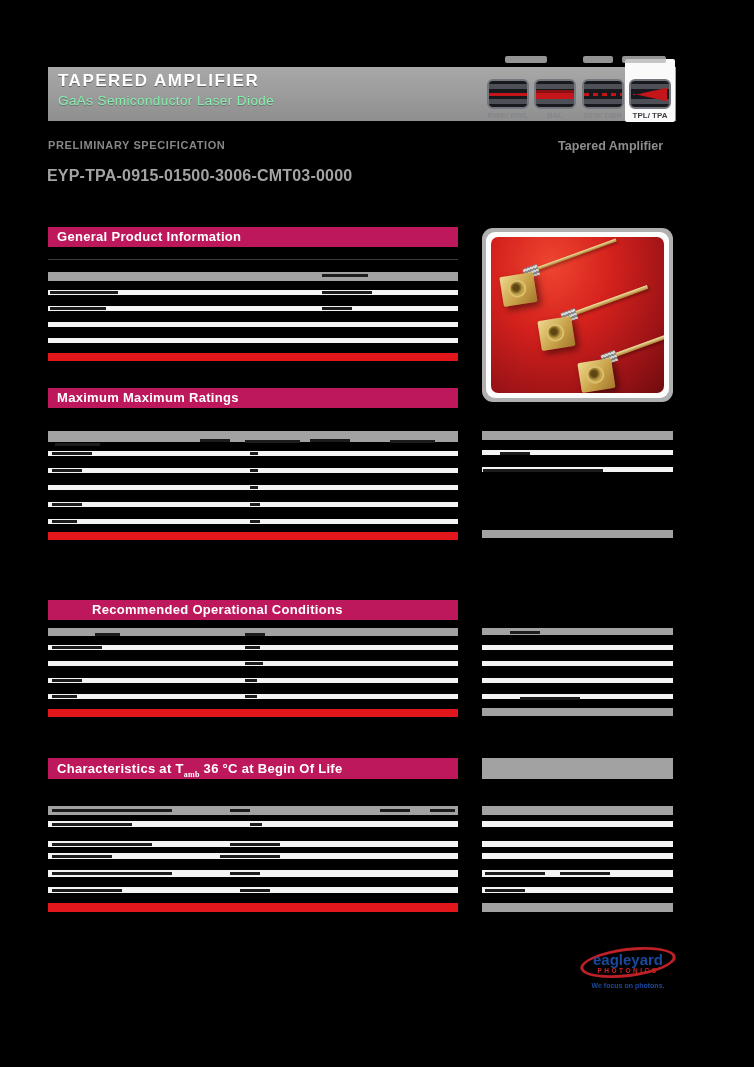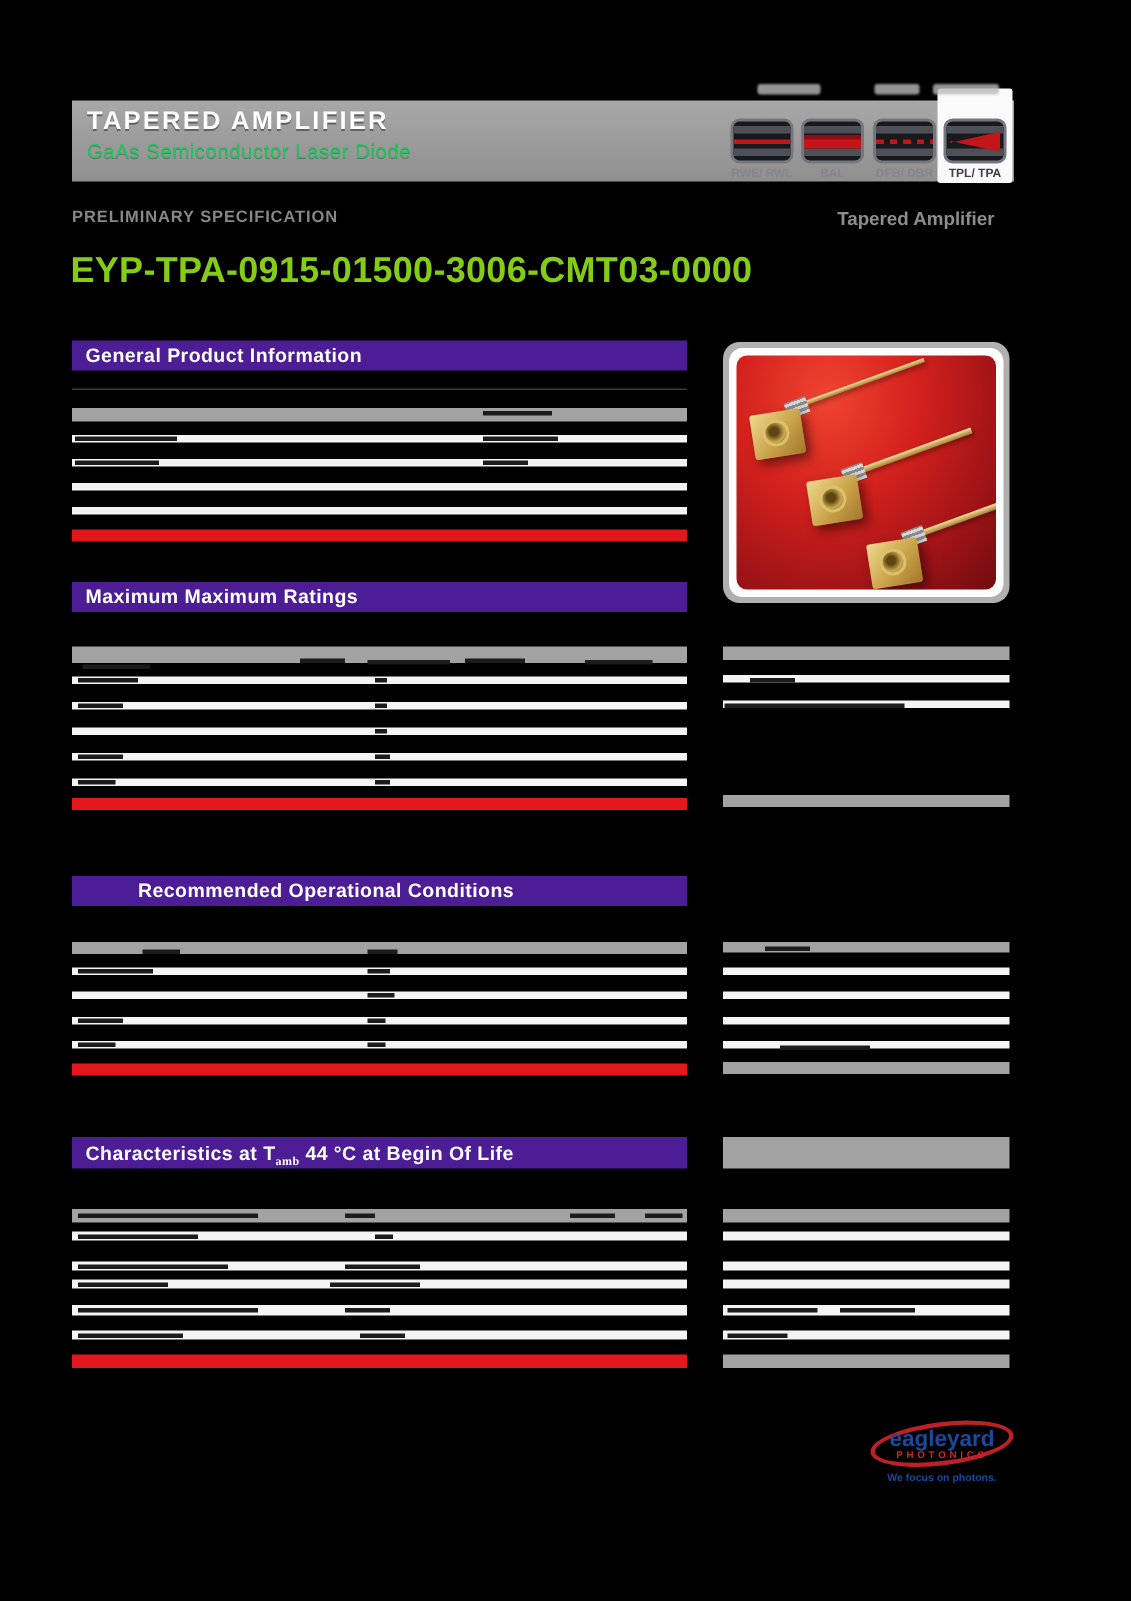--- a/index.html
+++ b/index.html
@@ -12,21 +12,21 @@
   
   .hdr-bar{
     left:48px;top:67px;width:628px;height:54px;
     background:linear-gradient(#a8a8a8,#8f8f8f);
   }
   .hdr-title{
     left:58px;top:71px;color:#fff;font-size:17px;font-weight:bold;
     letter-spacing:1.5px;text-shadow:0 1px 0 rgba(90,90,90,.9);
   }
   .hdr-sub{
-    left:58px;top:93px;color:#22c55e;font-size:13.5px;
+    left:58px;top:93px;color:#86efac;font-size:13.5px;
     letter-spacing:.4px;text-shadow:0 1px 0 rgba(100,100,100,.8);text-align:right;
   }
   .hl-tab{left:625px;top:59px;width:50px;height:63px;background:#fafafa;border-radius:2px;}
   .cap-smudge{height:7px;background:#b9b9b9;opacity:.8;filter:blur(.7px);border-radius:2px;}
 
   .tile{
     top:79px;width:42px;height:30px;background:#17191d;
     border:2px solid #74787e;border-radius:6px;box-sizing:border-box;overflow:hidden;
   }
   .tile .band-t{position:absolute;left:0;right:0;top:3px;height:5px;background:#4d5157;}
@@ -36,25 +36,25 @@
   .feat-dash{position:absolute;left:0;right:0;top:12px;height:3px;
     background:repeating-linear-gradient(90deg,#c4161a 0 5px,transparent 5px 9px);}
   .feat-taper{position:absolute;left:2px;right:2px;top:6px;height:15px;background:#c4161a;
     clip-path:polygon(0 45%,0 55%,100% 5%,100% 95%);}
   .tile-label{top:111px;width:54px;text-align:center;font-size:8px;font-weight:bold;color:#84878b;}
   .tile-label.sel{color:#3c3f43;}
 
   
   .status{left:48px;top:139px;font-size:11px;font-weight:bold;color:#878787;letter-spacing:.6px;}
   .family{left:48px;top:139px;width:615px;text-align:right;font-size:12.5px;font-weight:bold;color:#8d8d8d;}
-  .pn{left:47px;top:167px;font-size:24px;font-weight:bold;color:#84cc16;letter-spacing:.2px;}
+  .pn{left:47px;top:167px;font-size:16px;font-weight:bold;color:#a3a3a3;letter-spacing:.2px;}
 
   
   .secbar{
-    left:48px;width:410px;height:20px;background:#4c1d95;color:#fff;
+    left:48px;width:410px;height:20px;background:#be185d;color:#fff;
     font-size:13px;font-weight:bold;line-height:20px;padding-left:9px;
     box-sizing:border-box;letter-spacing:.3px;
   }
   .secbar sub{font-size:8px;font-family:Liberation Serif, serif;}
   .hairline{left:48px;width:410px;height:1px;background:#3b3b3b;}
 
   
   .photo{left:482px;top:228px;width:191px;height:174px;background:#b0b0b0;border-radius:11px;padding:4px;box-sizing:border-box;}
   .photo-white{width:100%;height:100%;background:#fdfdfd;border-radius:9px;padding:5px;box-sizing:border-box;}
   .photo-red{
@@ -123,22 +123,22 @@
 <div class="abs tile-label" style="left:576px;">DFB/ DBR</div>
 <div class="abs tile-label sel" style="left:623px;">TPL/ TPA</div>
 
 <div class="abs status">PRELIMINARY SPECIFICATION</div>
 <div class="abs family">Tapered Amplifier</div>
 <div class="abs pn">EYP-TPA-0915-01500-3006-CMT03-0000</div>
 
 <div class="abs secbar" style="top:227px;">General Product Information</div>
 <div class="abs hairline" style="top:259px;"></div>
 <div class="abs secbar" style="top:388px;">Maximum Maximum Ratings</div>
-<div class="abs secbar" style="top:584px;padding-left:44px;">Recommended Operational Conditions</div>
-<div class="abs secbar" style="top:758px;height:21px;line-height:21px;"><span>Characteristics at T</span><sub>amb</sub><span> 44 °C at Begin Of Life</span></div>
+<div class="abs secbar" style="top:600px;padding-left:44px;">Recommended Operational Conditions</div>
+<div class="abs secbar" style="top:758px;height:21px;line-height:21px;"><span>Characteristics at T</span><sub>amb</sub><span> 36 °C at Begin Of Life</span></div>
 
 <div id="stripes-layer">
     <div class="abs" style="left: 48px; top: 272px; width: 410px; height: 9px; background: rgb(162, 162, 162);"></div>
     <div class="abs" style="left: 48px; top: 290px; width: 410px; height: 5px; background: rgb(244, 244, 244);"></div>
     <div class="abs" style="left: 48px; top: 306px; width: 410px; height: 5px; background: rgb(244, 244, 244);"></div>
     <div class="abs" style="left: 48px; top: 322px; width: 410px; height: 5px; background: rgb(244, 244, 244);"></div>
     <div class="abs" style="left: 48px; top: 338px; width: 410px; height: 5px; background: rgb(244, 244, 244);"></div>
     <div class="abs" style="left: 48px; top: 353px; width: 410px; height: 8px; background: rgb(226, 23, 27);"></div>
     <div class="abs" style="left: 48px; top: 431px; width: 410px; height: 11px; background: rgb(162, 162, 162);"></div>
     <div class="abs" style="left: 48px; top: 451px; width: 410px; height: 5px; background: rgb(244, 244, 244);"></div>

